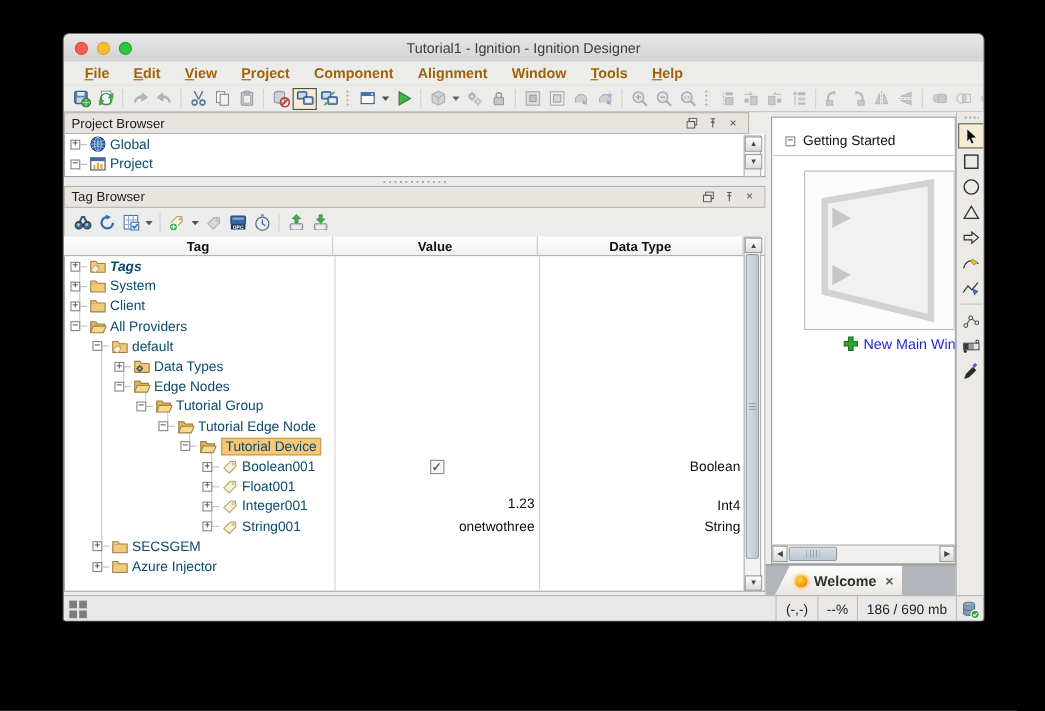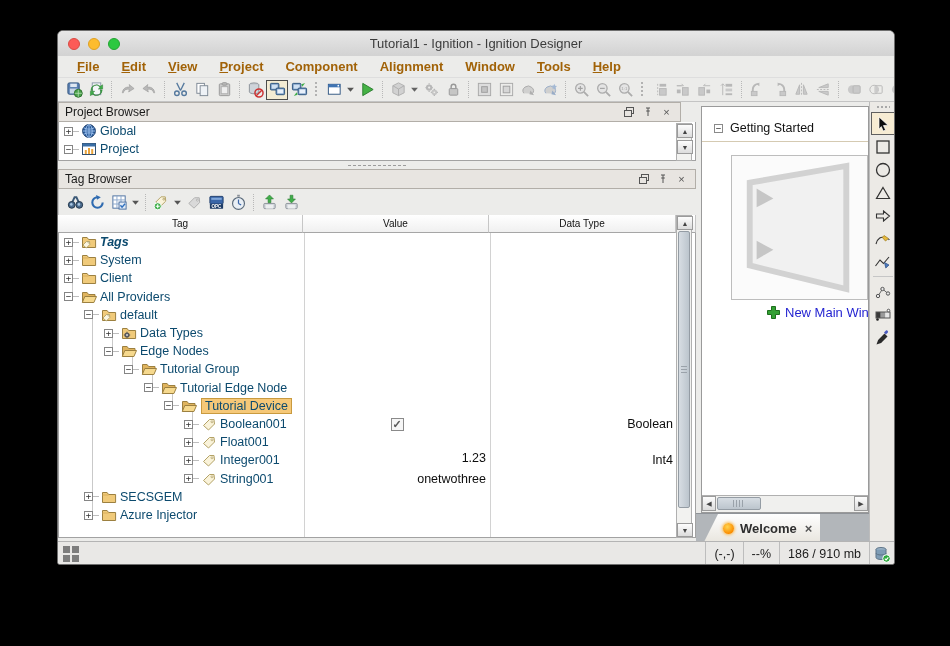--- a/index.html
+++ b/index.html
@@ -52,21 +52,21 @@
   .pb-body{position:absolute;left:0;top:91px;width:638px;height:39px;background:#fff;
     border-left:1px solid #a2a2a2;border-right:1px solid #a2a2a2;border-bottom:1px solid #a2a2a2;overflow:hidden}
   .splitter{position:absolute;left:0;top:130px;width:638px;height:8px;display:flex;align-items:center;justify-content:center}
   .splitter .dots{width:60px;height:3px;
     background-image:radial-gradient(#9c9c9c 1px,transparent 1.1px);background-size:5px 3px}
   
   .tb-toolbar{position:absolute;left:0;top:158px;width:638px;height:26px;background:#ececea;
     display:flex;align-items:center;padding-left:5px;border-left:1px solid #c8c8c8}
   .tb-header{position:absolute;left:0;top:184px;width:638px;height:18px;display:flex}
   .hcell{height:18px;background:linear-gradient(#ffffff,#f0f0f0);border-right:1px solid #c6c6c6;
-    border-bottom:1px solid #a6a6a6;font-size:10px;font-weight:400;color:#111;
+    border-bottom:1px solid #a6a6a6;font-size:12px;font-weight:700;color:#111;
     display:flex;align-items:center;justify-content:center}
   .tb-body{position:absolute;left:0;top:202px;width:638px;height:305px;background:#fff;
     border-left:1px solid #a2a2a2;border-right:1px solid #a2a2a2;border-bottom:1px solid #a2a2a2;overflow:hidden}
   .colline{position:absolute;top:0;bottom:0;width:1px;background:#d2d2d2}
   .tree-row{position:absolute;left:0;width:618px;height:18.2px;display:flex;align-items:center}
   .toggle{width:9px;height:9px;flex:none;border:1px solid #858585;background:#fff;
     font-size:9px;line-height:7px;text-align:center;color:#333;
     font-family:"DejaVu Sans Mono",monospace}
   .dash{width:6px;height:1px;background:#bdbdbd;flex:none}
   .ticon{width:16px;height:16px;flex:none;margin:0 3px 0 2px}
@@ -729,20 +729,21 @@
         <span class="dash"></span>
         <span class="ticon">
           <svg viewBox="0 0 16 16">
             <path d="M2.5 9.5l6-6h4.5l.5 4.5-6 6z" fill="#faf3da" stroke="#b3a266" stroke-linejoin="round"></path>
             <circle cx="11" cy="5.8" r="1" fill="#fff" stroke="#b3a266" stroke-width="0.8"></circle>
           </svg>
         </span>
         <span class="lbl">String001</span>
       </div>
       <div class="cellval right" style="left: 245px; width: 186px; top: 236.6px;">onetwothree</div>
+      <div class="cellval right" style="left: 431px; width: 187px; top: 236.6px;">String</div>
       <div class="tree-row" style="top: 254.8px; padding-left: 25px;">
         <span class="toggle">+</span>
         <span class="dash"></span>
         <span class="ticon">
           <svg viewBox="0 0 16 16">
             <path d="M1.5 13.5v-10h4.6l1.5 2h7v8z" fill="#f0ca7a" stroke="#9c8040" stroke-linejoin="round"></path>
             <path d="M1.5 6h6" stroke="#d9ae5a"></path>
           </svg>
         </span>
         <span class="lbl">SECSGEM</span>
@@ -875,21 +876,21 @@
         <span></span>
         <span></span>
         <span></span>
       </div>
     <div class="sright">
       <div class="ssep"></div>
       <div class="scell">(-,-)</div>
       <div class="ssep"></div>
       <div class="scell">--%</div>
       <div class="ssep"></div>
-      <div class="scell">186 / 910 mb</div>
+      <div class="scell">186 / 690 mb</div>
       <div class="ssep"></div>
       <div class="sdb">
         <svg viewBox="0 0 17 17">
             <ellipse cx="7" cy="3.5" rx="5" ry="2" fill="#9fb6c9" stroke="#5c7387"></ellipse>
             <path d="M2 3.5v8c0 1.1 2.2 2 5 2s5-.9 5-2v-8" fill="#7e9cb5" stroke="#5c7387"></path>
             <path d="M2 7c0 1.1 2.2 2 5 2s5-.9 5-2" fill="none" stroke="#5c7387"></path>
             <circle cx="12.5" cy="12.5" r="3.8" fill="#2eaa3e" stroke="#fff"></circle>
             <path d="M10.8 12.6l1.3 1.3 2.2-2.6" stroke="#fff" stroke-width="1.1" fill="none"></path>
           </svg>
       </div>

